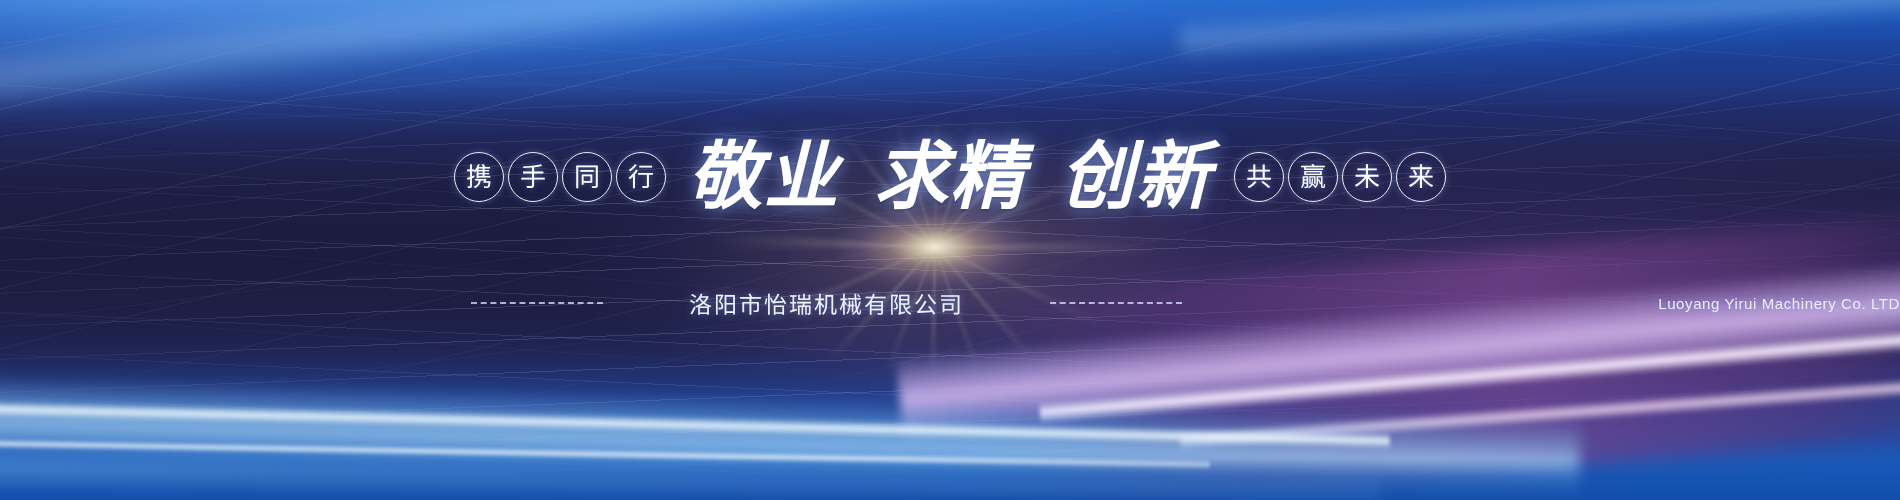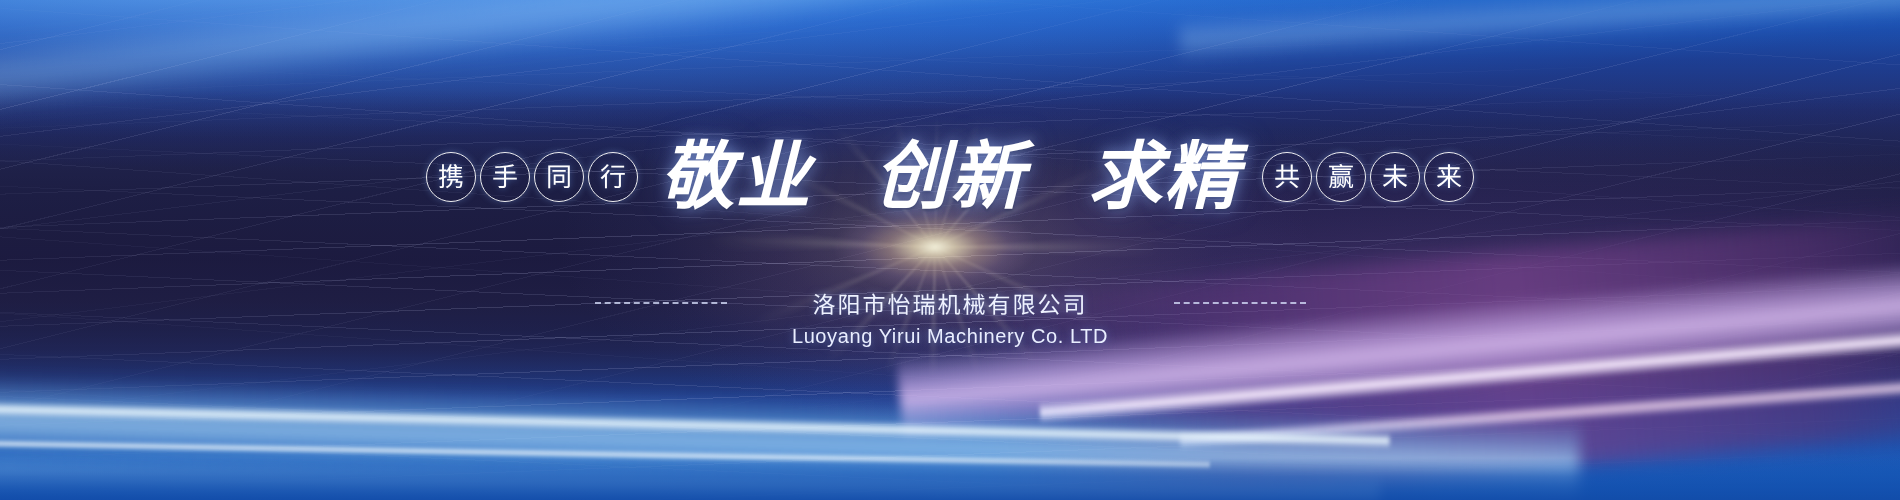--- a/index.html
+++ b/index.html
@@ -344,33 +344,32 @@
     font-size: 74px;
     line-height: 1;
     font-weight: 700;
     letter-spacing: 2px;
     font-style: italic;
     text-shadow:
       0 0 14px rgba(160,190,255,0.55),
       0 0 30px rgba(110,150,245,0.35),
       0 2px 3px rgba(10,12,40,0.5);
     white-space: nowrap;
-    gap: 28px;
   }
   .calli .word { margin: 0 17px; }
   .calli .word:first-child { margin-left: 22px; }
   .calli .word:last-child  { margin-right: 22px; }
 
   
   .company {
     position: absolute;
     left: 0; right: 0;
     top: 286px;
     display: flex;
-    flex-direction: column;
+    flex-direction: row;
     align-items: center;
     gap: 5px;
   }
   .name-line {
     display: flex;
     align-items: center;
     justify-content: center;
     gap: 0;
     width: 100%;
   }
@@ -386,21 +385,21 @@
   .cn-name {
     color: #eef2ff;
     font-size: 23px;
     letter-spacing: 2px;
     font-family: "DejaVu Sans", "Liberation Sans", sans-serif;
     text-shadow: 0 0 9px rgba(130,175,255,0.55);
     white-space: nowrap;
   }
   .en-name {
     color: #e9eeff;
-    font-size: 20px;
+    font-size: 15px;
     letter-spacing: 0.6px;
     font-family: "Liberation Sans", "DejaVu Sans", sans-serif;
     text-shadow: 0 0 9px rgba(130,175,255,0.50);
     white-space: nowrap;
   }
 </style>
 </head>
 <body>
 
 <div id="banner">
@@ -434,22 +433,22 @@
 
       <div class="circle-group">
         <div class="circle-char">携</div>
         <div class="circle-char">手</div>
         <div class="circle-char">同</div>
         <div class="circle-char">行</div>
       </div>
 
       <div class="calli">
         <span class="word">敬业</span>
+        <span class="word">求精</span>
         <span class="word">创新</span>
-        <span class="word">求精</span>
       </div>
 
       <div class="circle-group">
         <div class="circle-char">共</div>
         <div class="circle-char">赢</div>
         <div class="circle-char">未</div>
         <div class="circle-char">来</div>
       </div>
 
     </div>

